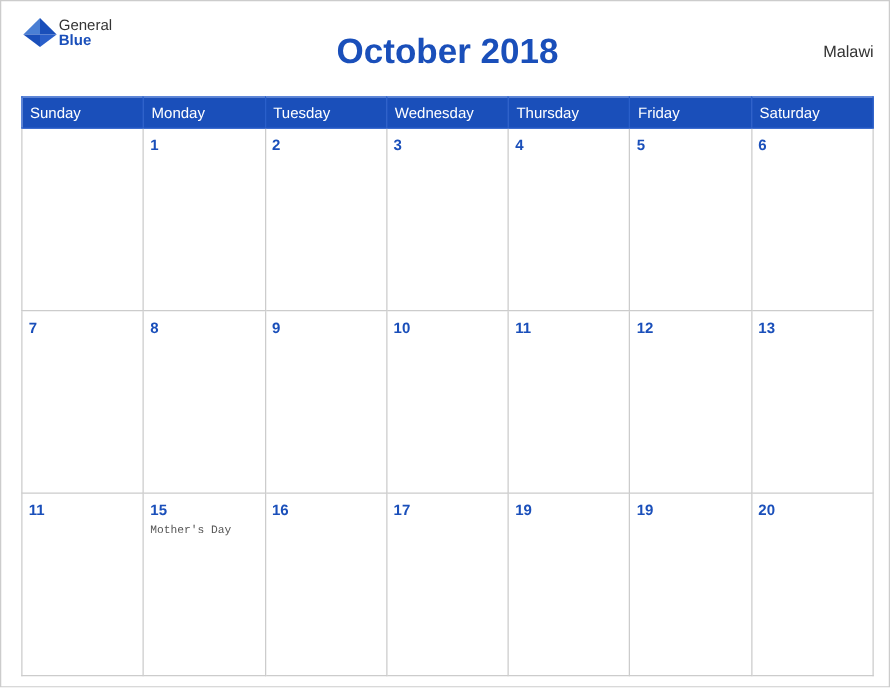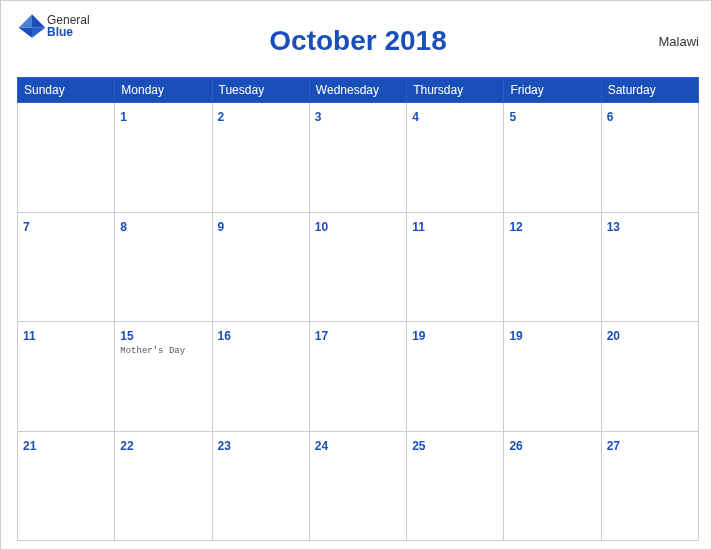--- a/index.html
+++ b/index.html
@@ -166,24 +166,15 @@
         </tr>
         <tr>
           <td><span class="day-number">11</span></td>
           <td><span class="day-number">15</span><div class="event-label">Mother's Day</div></td>
           <td><span class="day-number">16</span></td>
           <td><span class="day-number">17</span></td>
           <td><span class="day-number">19</span></td>
           <td><span class="day-number">19</span></td>
           <td><span class="day-number">20</span></td>
         </tr>
-        <tr>
-          <td><span class="day-number">21</span></td>
-          <td><span class="day-number">22</span></td>
-          <td><span class="day-number">23</span></td>
-          <td><span class="day-number">24</span></td>
-          <td><span class="day-number">25</span></td>
-          <td><span class="day-number">26</span></td>
-          <td><span class="day-number">27</span></td>
-        </tr>
       </tbody>
   </table>
 </div>
 
 </body></html>

